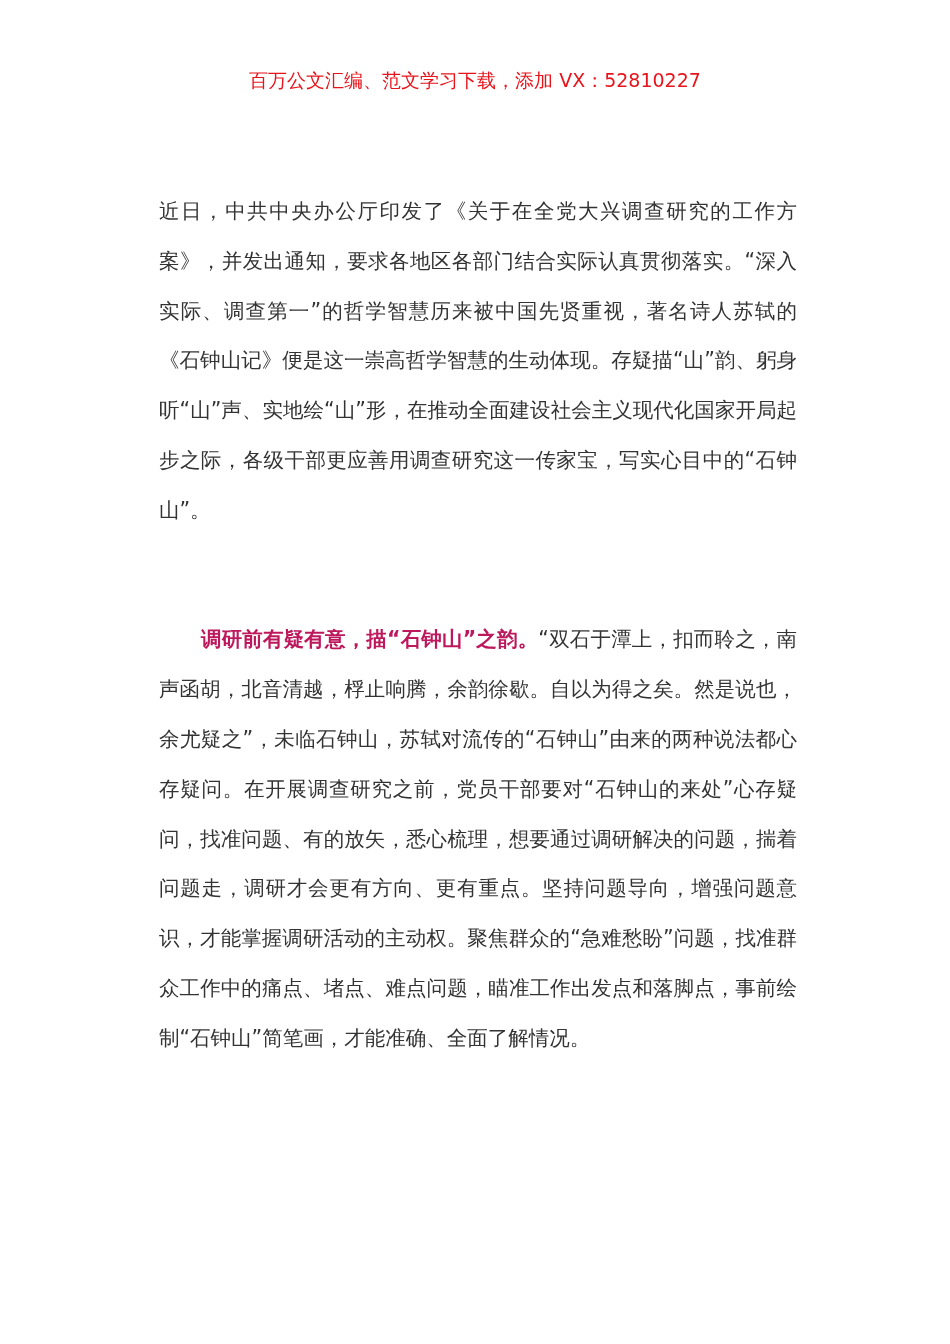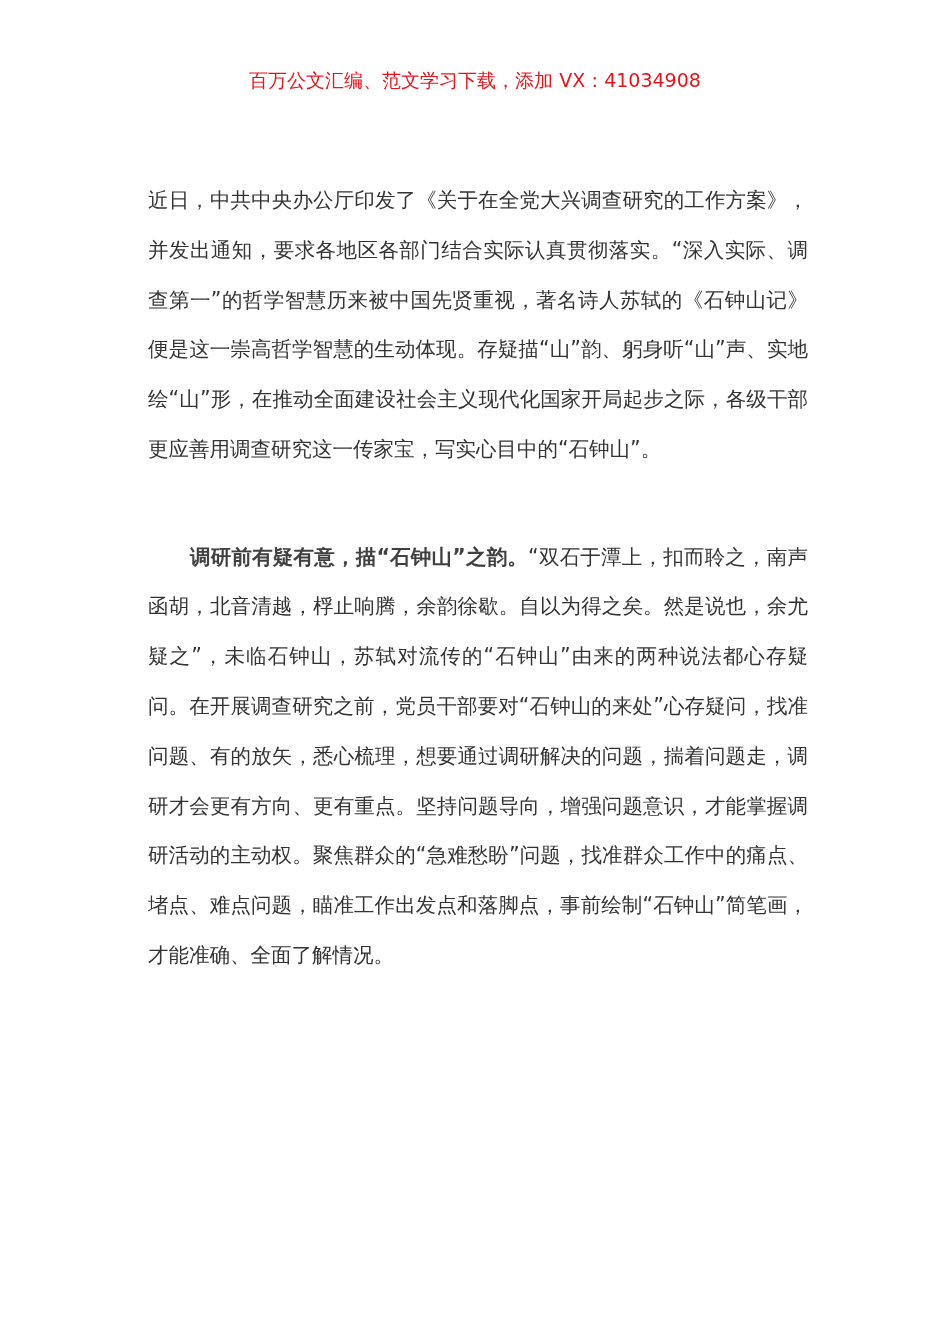--- a/index.html
+++ b/index.html
@@ -28,43 +28,43 @@
     .content {
       position: absolute;
       left: 144px;
       top: 172px;
       width: 668px;
       color: #333333;
       font-size: 20.5px;
       line-height: 49.8px;
     }
     .para {
-      margin: 4px;
+      margin: 15px;
       padding: 0;
       text-align: justify;
       text-justify: inter-ideograph;
     }
     .para.first {
       text-indent: 0;
     }
     .para.indent {
       text-indent: 42px;
     }
     .gap {
       height: 49.8px;
     }
     .bold {
       font-weight: bold;
-      color: #404040;
+      color: #be185d;
     }
   </style>
 </head>
 <body>
 
-<div class="header">百万公文汇编、范文学习下载，添加 VX：41034908</div>
+<div class="header">百万公文汇编、范文学习下载，添加 VX：52810227</div>
 
 <div class="content">
   <p class="para first">
     <span>近日，中共中央办公厅印发了《关于在全党大兴调查研究的工作方案》，并发出通知，要求各地区各部门结合实际认真贯彻落实。“深入实际、调查第一”的哲学智慧历来被中国先贤重视，著名诗人苏轼的《石钟山记》便是这一崇高哲学智慧的生动体现。存疑描“山”韵、躬身听“山”声、实地绘“山”形，在推动全面建设社会主义现代化国家开局起步之际，各级干部更应善用调查研究这一传家宝，写实心目中的“石钟山”。</span>
   </p>
 
   <div class="gap"></div>
 
   <p class="para indent">
     <span class="bold">调研前有疑有意，描“石钟山”之韵。</span><span>“双石于潭上，扣而聆之，南声函胡，北音清越，桴止响腾，余韵徐歇。自以为得之矣。然是说也，余尤疑之”，未临石钟山，苏轼对流传的“石钟山”由来的两种说法都心存疑问。在开展调查研究之前，党员干部要对“石钟山的来处”心存疑问，找准问题、有的放矢，悉心梳理，想要通过调研解决的问题，揣着问题走，调研才会更有方向、更有重点。坚持问题导向，增强问题意识，才能掌握调研活动的主动权。聚焦群众的“急难愁盼”问题，找准群众工作中的痛点、堵点、难点问题，瞄准工作出发点和落脚点，事前绘制“石钟山”简笔画，才能准确、全面了解情况。</span>

